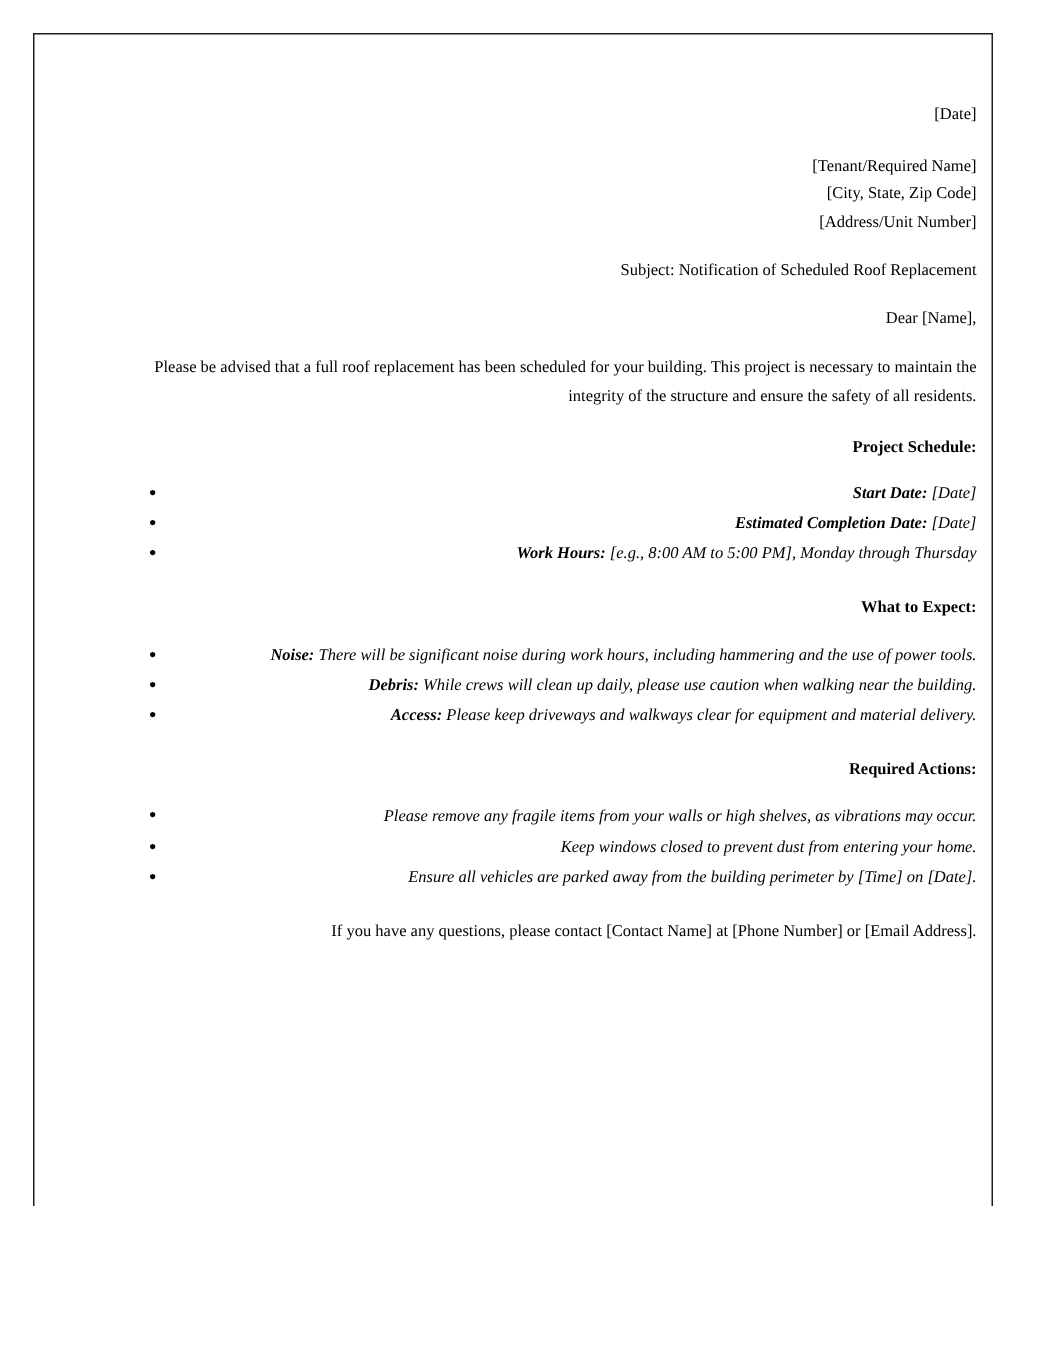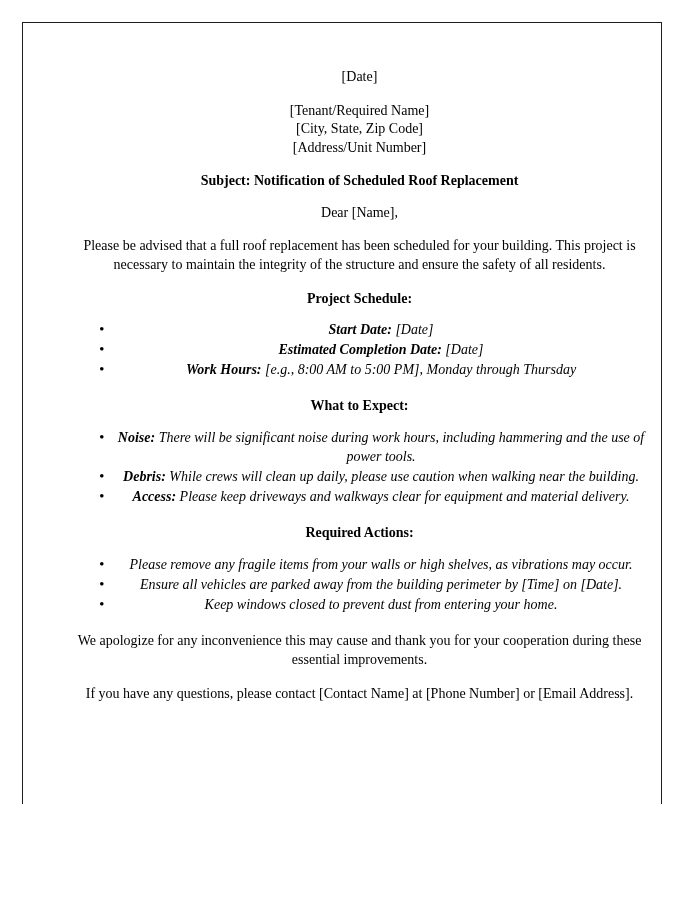--- a/index.html
+++ b/index.html
@@ -27,39 +27,39 @@
     border-bottom: none;
     box-sizing: border-box;
     background: #ffffff;
   }
 
   #doc-body {
     position: absolute;
     left: 45px;
     top: 44px;
     width: 583px;
-    font-size: 14px;
+    font-size: 11px;
     line-height: 19.2px;
-    text-align: center;
+    text-align: right;
   }
 
   .para {
     margin: 0 0 14px 0;
   }
   .para.tight-block {
     margin-bottom: 16px;
   }
   .addr-line {
     display: block;
     line-height: 18.2px;
   }
 
   .heading {
     margin: 0 0 13px 0;
-    font-weight: bold;
+    font-weight: normal;
   }
 
   .section-heading {
     margin: 0 0 12px 0;
     font-weight: bold;
   }
 
   ul.doc-list {
     margin: 0 0 17px 0;
     padding: 0 0 0 43px;
@@ -129,25 +129,24 @@
         <span class="lbl">Access:</span><span> Please keep driveways and walkways clear for equipment and material delivery.</span>
       </li>
     </ul>
 
     <p class="section-heading">Required Actions:</p>
     <ul class="doc-list">
       <li>
         <span>Please remove any fragile items from your walls or high shelves, as vibrations may occur.</span>
       </li>
       <li>
-        <span>Ensure all vehicles are parked away from the building perimeter by [Time] on [Date].</span>
+        <span>Keep windows closed to prevent dust from entering your home.</span>
       </li>
       <li>
-        <span>Keep windows closed to prevent dust from entering your home.</span>
+        <span>Ensure all vehicles are parked away from the building perimeter by [Time] on [Date].</span>
       </li>
     </ul>
 
-    <p class="para">We apologize for any inconvenience this may cause and thank you for your cooperation during these essential improvements.</p>
 
     <p class="para">If you have any questions, please contact [Contact Name] at [Phone Number] or [Email Address].</p>
 
   </div>
 </div>
 
 </body></html>

